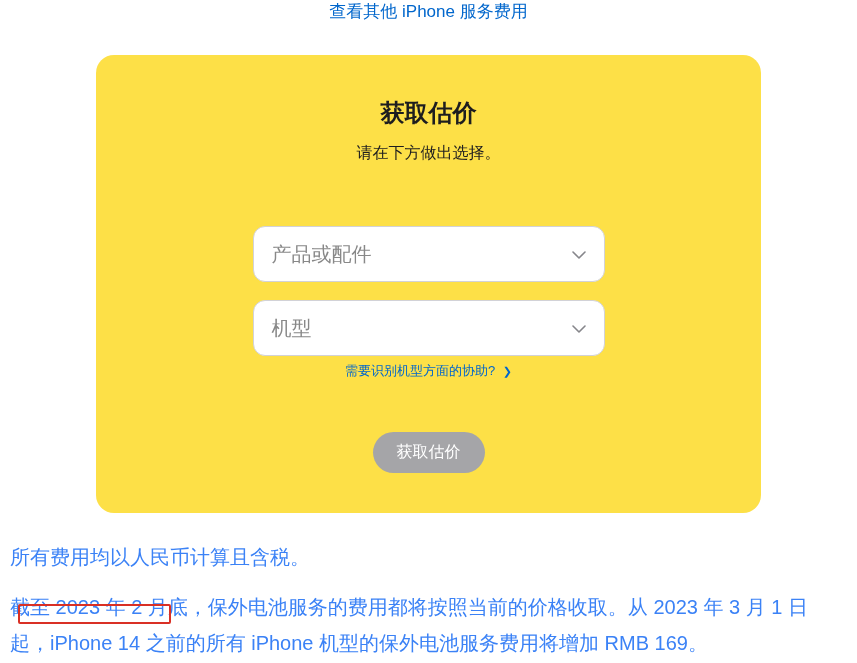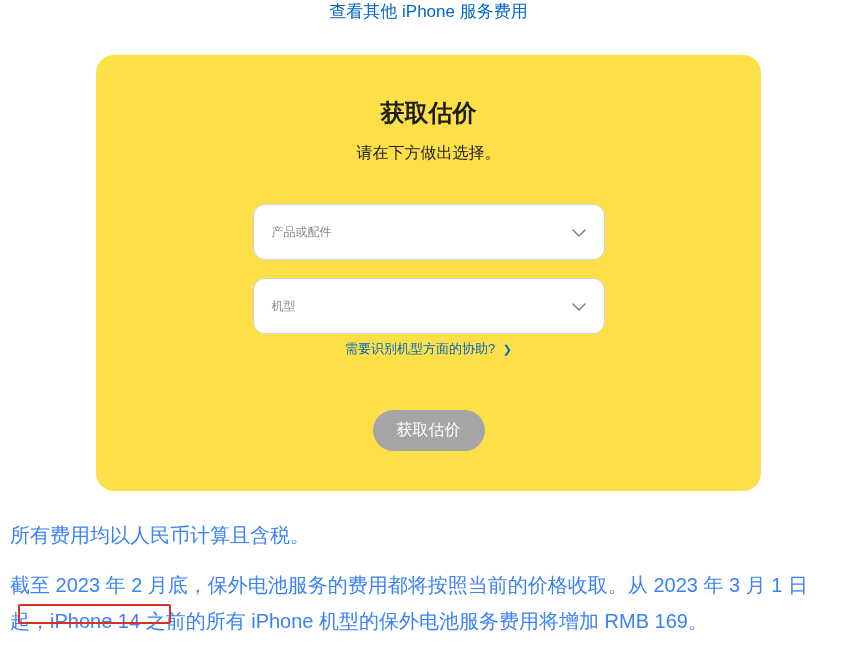--- a/index.html
+++ b/index.html
@@ -33,21 +33,21 @@
     }
     .card-title {
       font-size: 24px;
       font-weight: 600;
       color: #1d1d1f;
       margin-bottom: 14px;
     }
     .card-subtitle {
       font-size: 16px;
       color: #1d1d1f;
-      margin-bottom: 40px;
+      margin-bottom: 62px;
     }
     .selects {
       display: flex;
       flex-direction: column;
       align-items: center;
       gap: 18px;
     }
     .select-wrapper {
       position: relative;
       width: 352px;
@@ -59,21 +59,21 @@
       border: 1px solid #d2d2d7;
       border-radius: 12px;
       display: flex;
       align-items: center;
       padding: 0 18px;
       position: relative;
       cursor: pointer;
     }
     .faux-select .label {
       color: #888;
-      font-size: 12px;
+      font-size: 20px;
       text-align: left;
     }
     .chevron {
       position: absolute;
       right: 18px;
       top: 50%;
       transform: translateY(-50%);
       color: #86868b;
     }
     .help-link {

